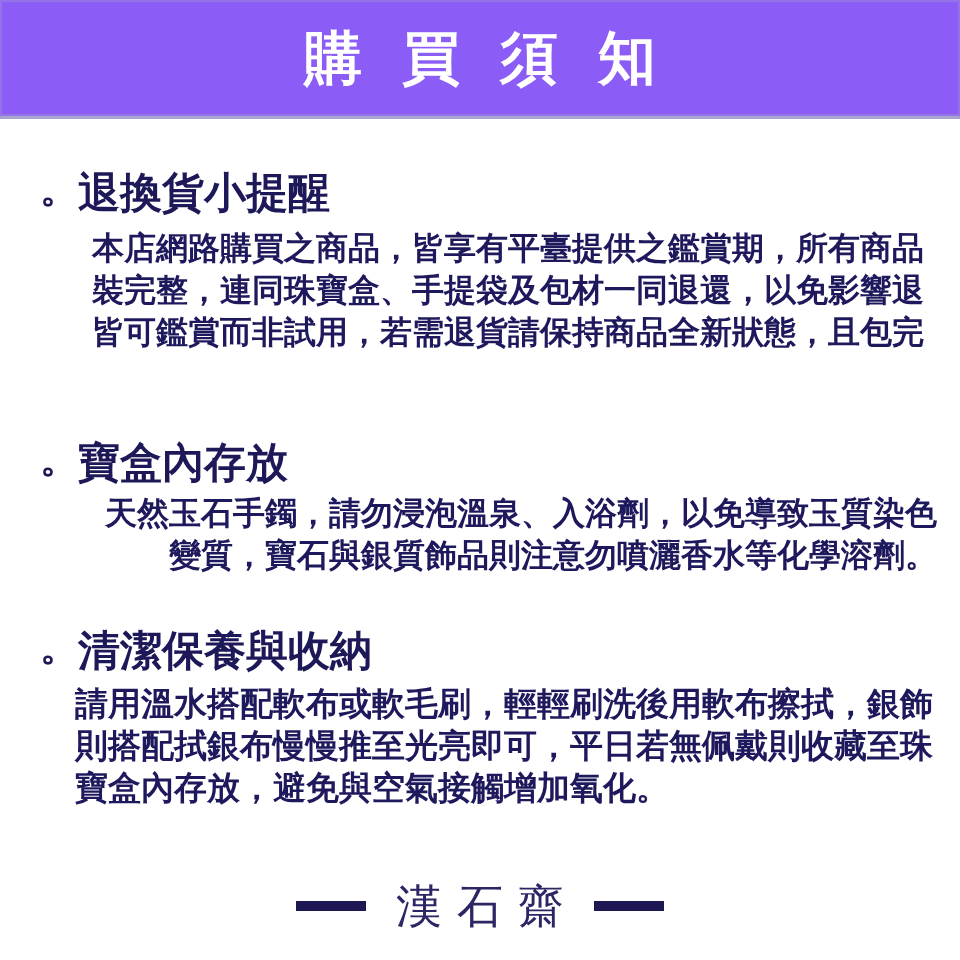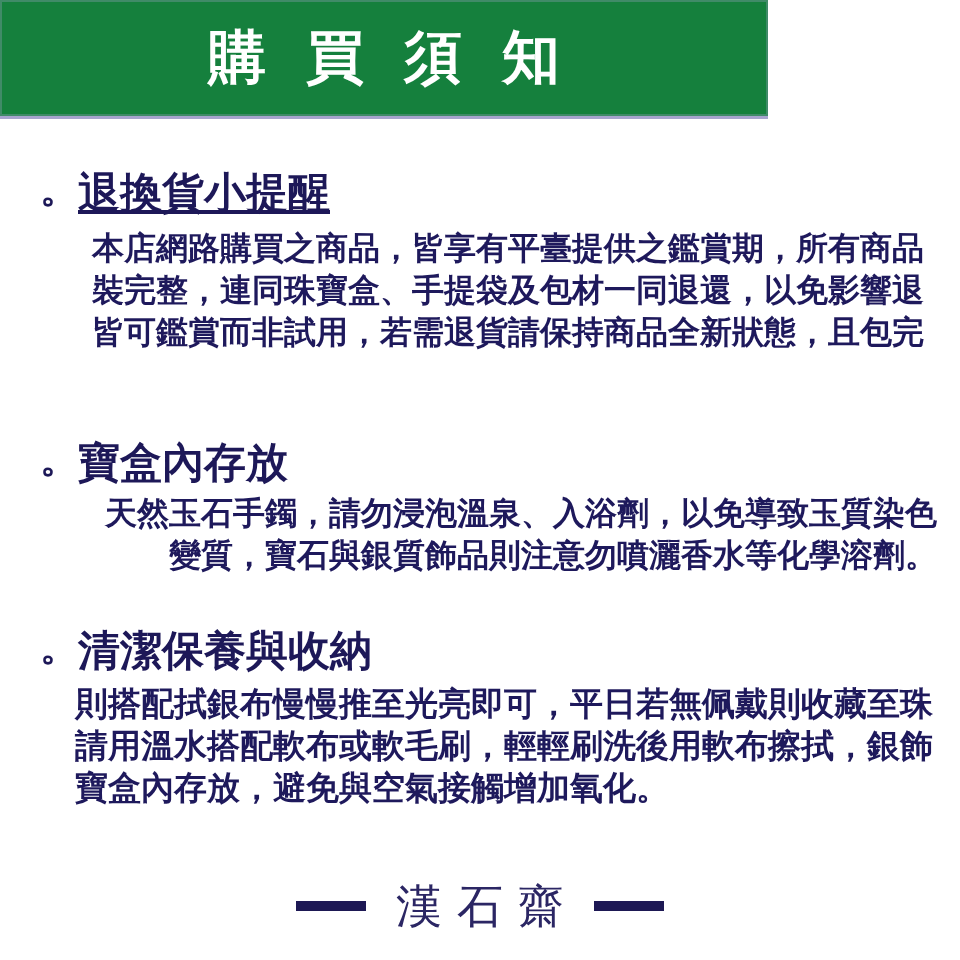--- a/index.html
+++ b/index.html
@@ -8,27 +8,26 @@
     background: #ffffff;
     font-family: "Liberation Sans", sans-serif;
     position: relative;
     overflow: hidden;
   }
   .page { position: absolute; inset: 0; width: 960px; height: 960px; }
 
   
   .band {
     position: absolute; top: 0; left: 0;
-    width: 768px; height: 116px;
-    background: #15803d;
+    width: 960px; height: 116px;
+    background: #8b5cf6;
     border-bottom: 3px solid #a7a4ce;
     box-shadow: inset 0 0 0 2px rgba(167,164,206,0.30);
     display: flex; align-items: center; justify-content: center;
     box-sizing: content-box;
-    font-family: Liberation Serif, serif;
   }
   .band-title {
     color: #ffffff;
     font-size: 58px;
     font-weight: 700;
     letter-spacing: 40px;
     margin-right: -40px; 
     white-space: nowrap;
     line-height: 1;
   }
@@ -41,21 +40,21 @@
     font-size: 42px;
     font-weight: 700;
     line-height: 46px;
     white-space: nowrap;
   }
   .bullet {
     display: inline-block;
     font-size: 38px;
     transform: translateY(-5px);
   }
-  .h1 { top: 170px; text-decoration: underline; }
+  .h1 { top: 170px; }
   .h2 { top: 440px; }
   .h3 { top: 628px; }
 
   
   .sec-body {
     position: absolute;
     color: #1e195c;
     font-size: 32px;
     font-weight: 700;
     line-height: 42px;
@@ -111,22 +110,22 @@
   </div>
   <div class="sec-body b2">
     <div>天然玉石手鐲，請勿浸泡溫泉、入浴劑，以免導致玉質染色</div>
     <div>變質，寶石與銀質飾品則注意勿噴灑香水等化學溶劑。</div>
   </div>
 
   <div class="sec-heading h3">
     <span class="bullet">。</span><span>清潔保養與收納</span>
   </div>
   <div class="sec-body b3">
+    <div>請用溫水搭配軟布或軟毛刷，輕輕刷洗後用軟布擦拭，銀飾</div>
     <div>則搭配拭銀布慢慢推至光亮即可，平日若無佩戴則收藏至珠</div>
-    <div>請用溫水搭配軟布或軟毛刷，輕輕刷洗後用軟布擦拭，銀飾</div>
     <div>寶盒內存放，避免與空氣接觸增加氧化。</div>
   </div>
 
   <div class="logo">
     <div class="logo-dash"></div>
     <span class="brand-name">漢石齋</span>
     <div class="logo-dash"></div>
   </div>
 
 </div>

